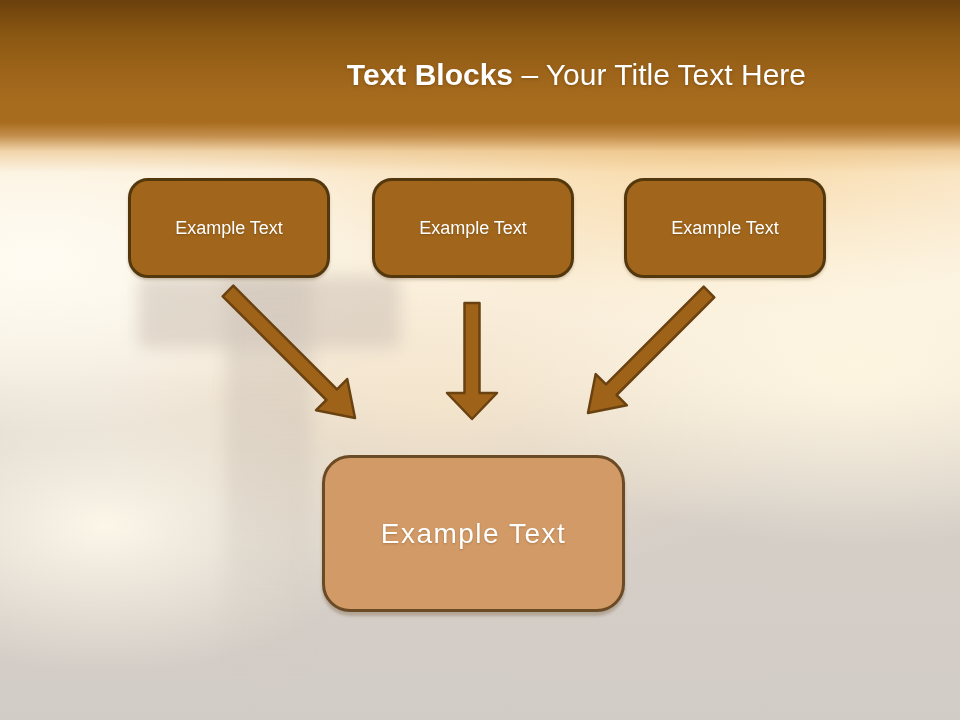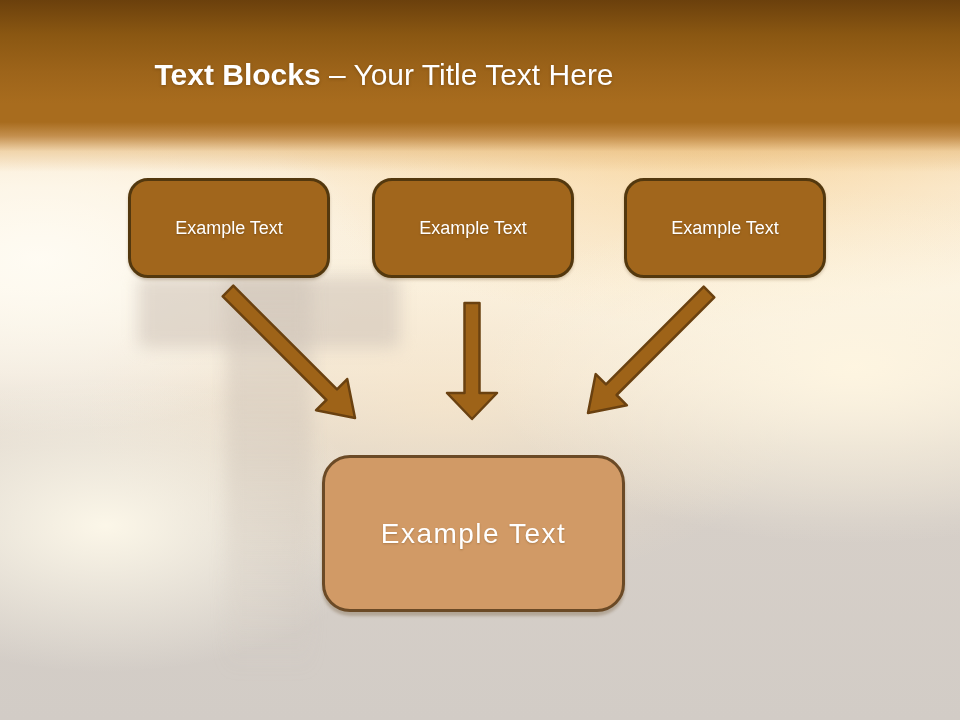--- a/index.html
+++ b/index.html
@@ -38,23 +38,24 @@
 
   
   .header-band {
     position: absolute; left: 0; top: 0; width: 960px; height: 172px;
     background: linear-gradient(180deg,
       #6b400c 0%, #8a5712 20%, #9d641a 42%, #a86c1e 60%, #a86c1e 71%,
       rgba(186,127,55,0.85) 79%, rgba(228,182,118,0.45) 88%, rgba(250,226,184,0) 100%);
   }
   .slide-title {
     position: absolute; left: 0; top: 56px; width: 768px;
-    text-align: center; color: #ffffff;
+    text-align: right; color: #ffffff;
     font-size: 30px; line-height: 38px;
     text-shadow: 0 1px 3px rgba(70,40,5,0.35);
+    padding-left: 38px;
   }
   .slide-title .t-bold { font-weight: 700; }
   .slide-title .t-rest { font-weight: 400; }
 
   
   .block {
     position: absolute; top: 178px; width: 202px; height: 100px;
     box-sizing: border-box;
     background: #a1661c;
     border: 3px solid #53380e;

